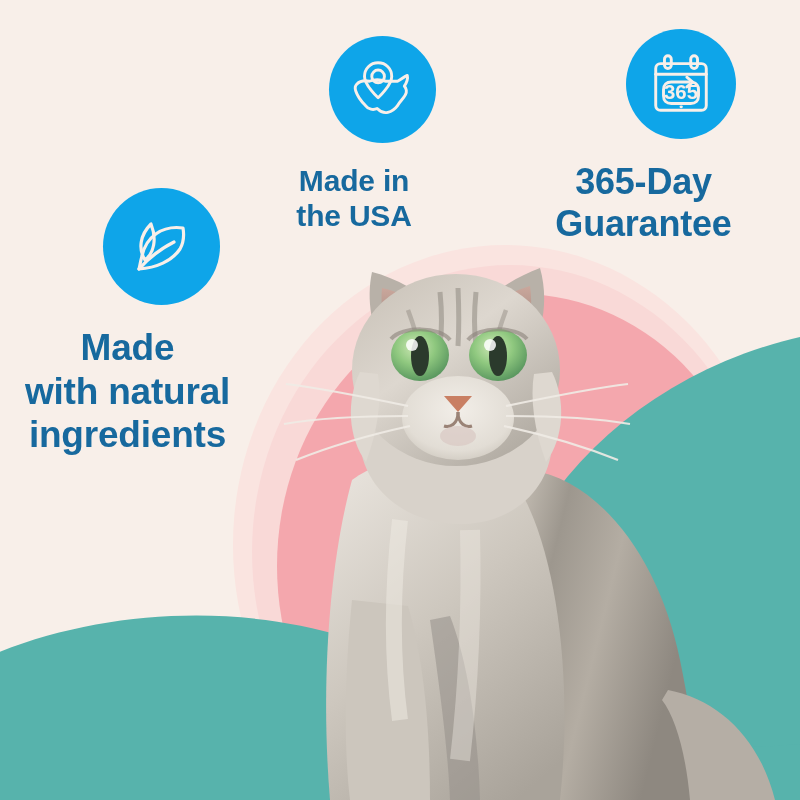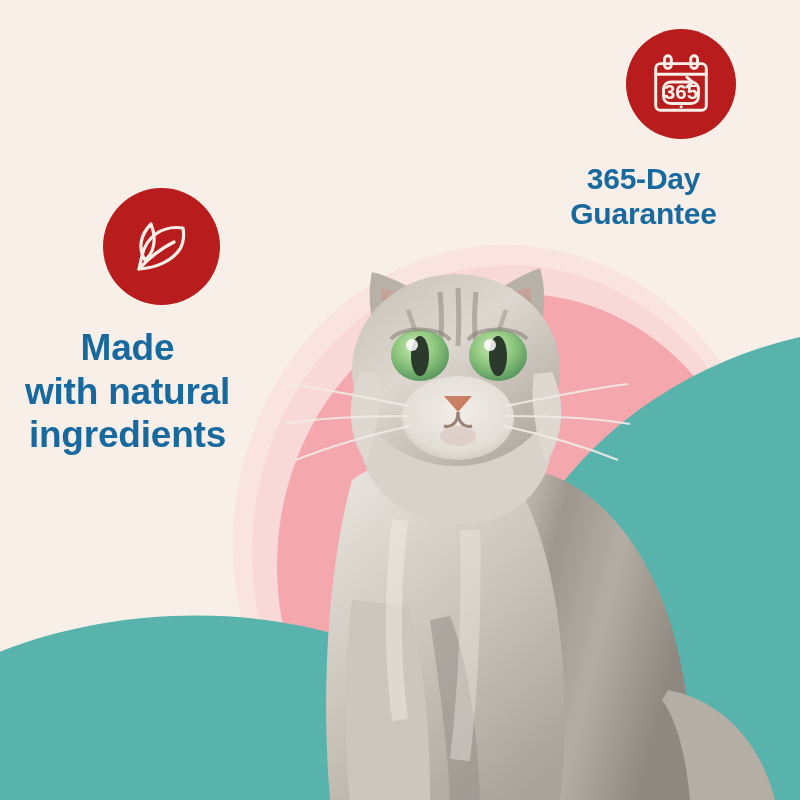--- a/index.html
+++ b/index.html
@@ -31,21 +31,21 @@
   
   .badge {
     position: absolute;
     display: flex;
     flex-direction: column;
     align-items: center;
   }
 
   .badge-circle {
     border-radius: 50%;
-    background: #b91c1c;
+    background: #0ea5e9;
     display: flex;
     align-items: center;
     justify-content: center;
   }
 
   .badge-label {
     color: #17699e;
     font-weight: bold;
     text-align: center;
     line-height: 1.18;
@@ -93,21 +93,21 @@
     top: 29px;
     width: 245px;
   }
   #badge-guarantee .badge-circle {
     width: 110px;
     height: 110px;
     margin-left: 74px;
   }
   #badge-guarantee .badge-label {
     margin-top: 22px;
-    font-size: 30px;
+    font-size: 36px;
     width: 100%;
   }
 
   .icon-svg {
     display: block;
   }
 
   
   #cat-photo {
     position: absolute;
@@ -263,20 +263,40 @@
 
           <path d="M 13 58 C 22 48 34 38 48 31"></path>
         </g>
       </svg>
     </div>
     <div class="badge-label">Made
 with natural
 ingredients</div>
   </div>
 
+  <div class="badge" id="badge-usa">
+    <div class="badge-circle">
+      <svg class="icon-svg" width="70" height="70" viewBox="0 0 72 72">
+        <g fill="none" stroke="#f8efe9" stroke-width="3" stroke-linecap="round" stroke-linejoin="round">
+
+          <path d="M 10 30 C 13 27 18 26 23 27 C 28 25 34 25 40 27 L 52 27
+                   C 56 25 59 22 62 21 C 63 25 61 29 59 32 C 61 34 62 38 60 41
+                   C 58 45 54 48 52 52 C 49 56 46 58 42 59 C 38 60 34 58 31 55
+                   C 27 57 22 56 19 52 C 15 48 11 43 9 37 C 8 34 8 32 10 30 Z"></path>
+
+          <path d="M 32 8 C 24 8 18 14 18 22 C 18 31 32 44 32 44 C 32 44 46 31 46 22
+                   C 46 14 40 8 32 8 Z"></path>
+
+          <circle cx="32" cy="22" r="6.5"></circle>
+        </g>
+      </svg>
+    </div>
+    <div class="badge-label">Made in
+the USA</div>
+  </div>
 
   <div class="badge" id="badge-guarantee">
     <div class="badge-circle">
       <svg class="icon-svg" width="70" height="70" viewBox="0 0 72 72">
         <g fill="none" stroke="#f8efe9" stroke-width="3" stroke-linecap="round" stroke-linejoin="round">
 
           <path d="M 10 20 C 10 17 12 15 15 15 L 57 15 C 60 15 62 17 62 20 L 62 58
                    C 62 61 60 63 57 63 L 15 63 C 12 63 10 61 10 58 Z"></path>
 
           <path d="M 10 26 L 62 26"></path>

